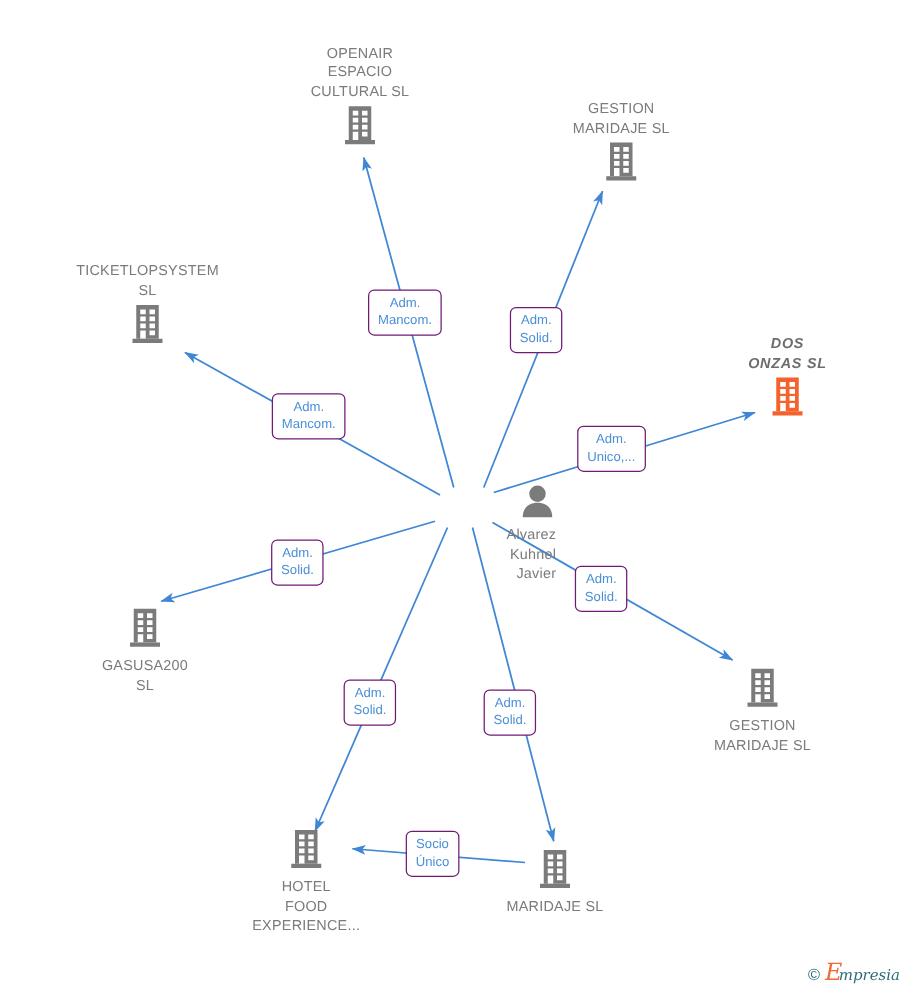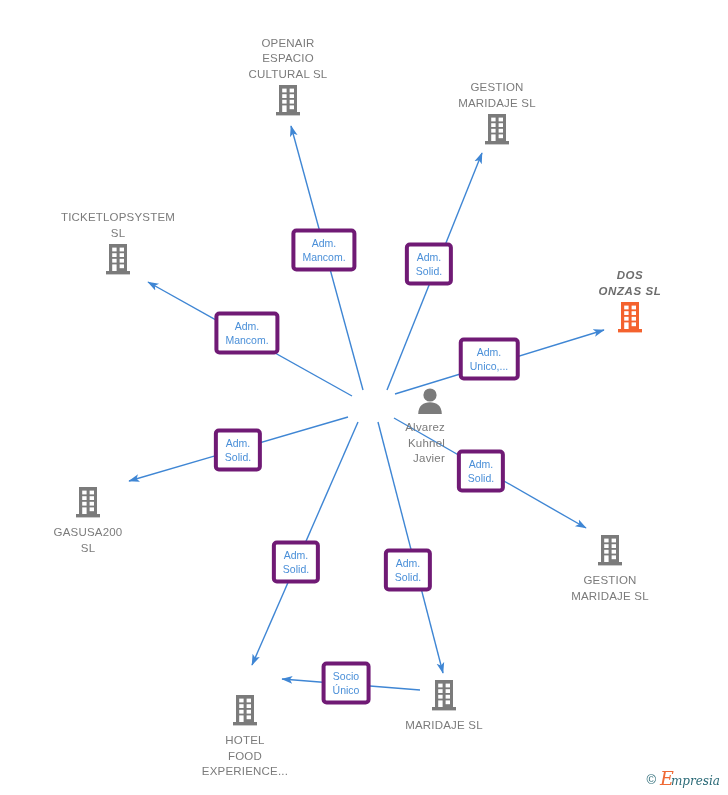--- a/index.html
+++ b/index.html
@@ -50,21 +50,21 @@
   .node-icon {
     display: block;
     margin: 0 auto;
   }
   .icon-gap-top { margin-top: 2px; }
   .icon-gap-bottom { margin-bottom: 2px; text-align: center; }
 
   .edge-label {
     position: absolute;
     z-index: 5;
-    border: 4px solid #701a75;
+    border: 1px solid #701a75;
     border-radius: 5px;
     background: #ffffff;
     color: #4a8fd8;
     font-size: 10.5px;
     line-height: 14px;
     text-align: center;
     padding: 3px 7px 4px 7px;
     white-space: pre-line;
     box-sizing: border-box;
     transform: translate(-50%, -50%);
@@ -194,21 +194,21 @@
             <rect x="16.6" y="4.6" width="4.4" height="3.8" fill="#ffffff"></rect>
             <rect x="9.2" y="10.2" width="4.4" height="3.8" fill="#ffffff"></rect>
             <rect x="16.6" y="10.2" width="4.4" height="3.8" fill="#ffffff"></rect>
             <rect x="9.2" y="15.8" width="4.4" height="3.8" fill="#ffffff"></rect>
             <rect x="16.6" y="15.8" width="4.4" height="3.8" fill="#ffffff"></rect>
             <rect x="16.6" y="21.4" width="4.4" height="3.8" fill="#ffffff"></rect>
             <rect x="9.2" y="21.4" width="4.4" height="6.6" fill="#ffffff"></rect>
             <rect x="3" y="28" width="24" height="3.4" fill="#f4622e"></rect>
           </svg></span>
       </div>
-      <div class="node" style="top: 486px; left: 88px;">
+      <div class="node" style="top: 486px; left: 116px;">
         <span class="node-icon"><svg width="30" height="33" viewBox="0 0 30 33">
             <path d="M6,1 L24,1 L24,28 L6,28 Z" fill="#7b7b7b"></path>
             <rect x="9.2" y="4.6" width="4.4" height="3.8" fill="#ffffff"></rect>
             <rect x="16.6" y="4.6" width="4.4" height="3.8" fill="#ffffff"></rect>
             <rect x="9.2" y="10.2" width="4.4" height="3.8" fill="#ffffff"></rect>
             <rect x="16.6" y="10.2" width="4.4" height="3.8" fill="#ffffff"></rect>
             <rect x="9.2" y="15.8" width="4.4" height="3.8" fill="#ffffff"></rect>
             <rect x="16.6" y="15.8" width="4.4" height="3.8" fill="#ffffff"></rect>
             <rect x="16.6" y="21.4" width="4.4" height="3.8" fill="#ffffff"></rect>
             <rect x="9.2" y="21.4" width="4.4" height="6.6" fill="#ffffff"></rect>
@@ -226,21 +226,21 @@
             <rect x="16.6" y="10.2" width="4.4" height="3.8" fill="#ffffff"></rect>
             <rect x="9.2" y="15.8" width="4.4" height="3.8" fill="#ffffff"></rect>
             <rect x="16.6" y="15.8" width="4.4" height="3.8" fill="#ffffff"></rect>
             <rect x="16.6" y="21.4" width="4.4" height="3.8" fill="#ffffff"></rect>
             <rect x="9.2" y="21.4" width="4.4" height="6.6" fill="#ffffff"></rect>
             <rect x="3" y="28" width="24" height="3.4" fill="#7b7b7b"></rect>
           </svg></span>
         <div class="node-label company icon-gap-top">GESTION
 MARIDAJE  SL</div>
       </div>
-      <div class="node" style="top: 694px; left: 245px;">
+      <div class="node" style="top: 663px; left: 245px;">
         <span class="node-icon"><svg width="30" height="33" viewBox="0 0 30 33">
             <path d="M6,1 L24,1 L24,28 L6,28 Z" fill="#7b7b7b"></path>
             <rect x="9.2" y="4.6" width="4.4" height="3.8" fill="#ffffff"></rect>
             <rect x="16.6" y="4.6" width="4.4" height="3.8" fill="#ffffff"></rect>
             <rect x="9.2" y="10.2" width="4.4" height="3.8" fill="#ffffff"></rect>
             <rect x="16.6" y="10.2" width="4.4" height="3.8" fill="#ffffff"></rect>
             <rect x="9.2" y="15.8" width="4.4" height="3.8" fill="#ffffff"></rect>
             <rect x="16.6" y="15.8" width="4.4" height="3.8" fill="#ffffff"></rect>
             <rect x="16.6" y="21.4" width="4.4" height="3.8" fill="#ffffff"></rect>
             <rect x="9.2" y="21.4" width="4.4" height="6.6" fill="#ffffff"></rect>

